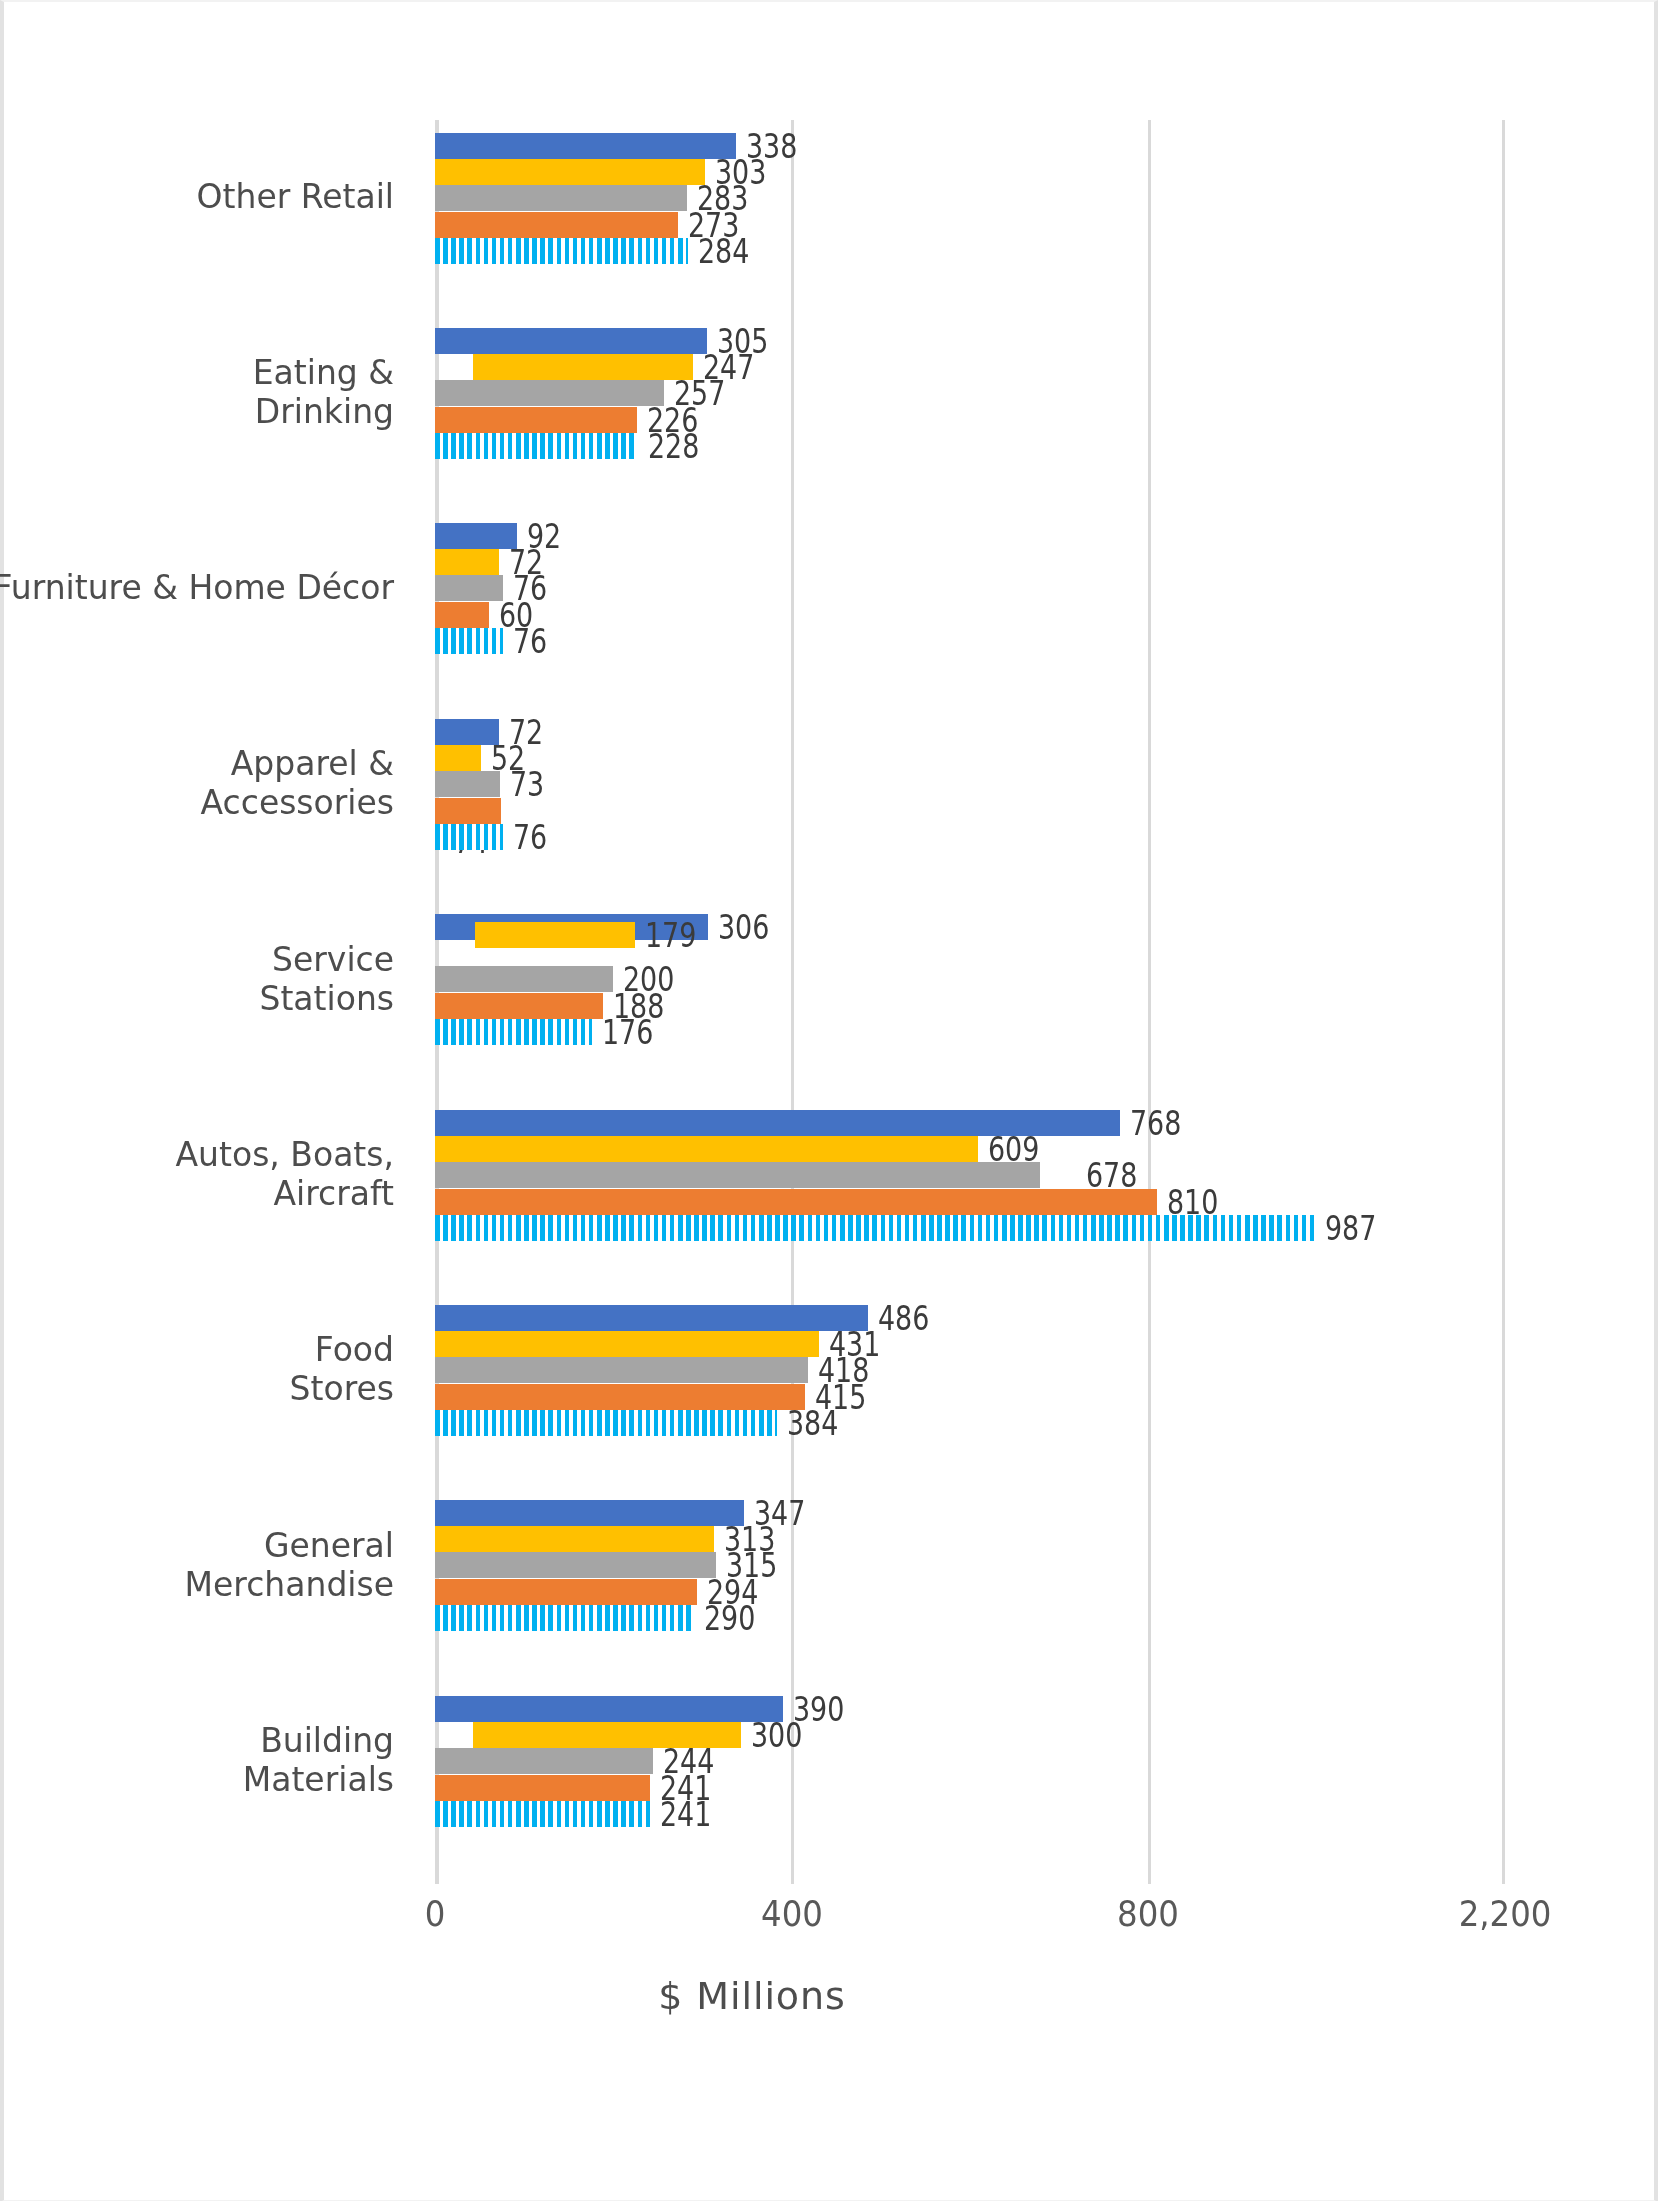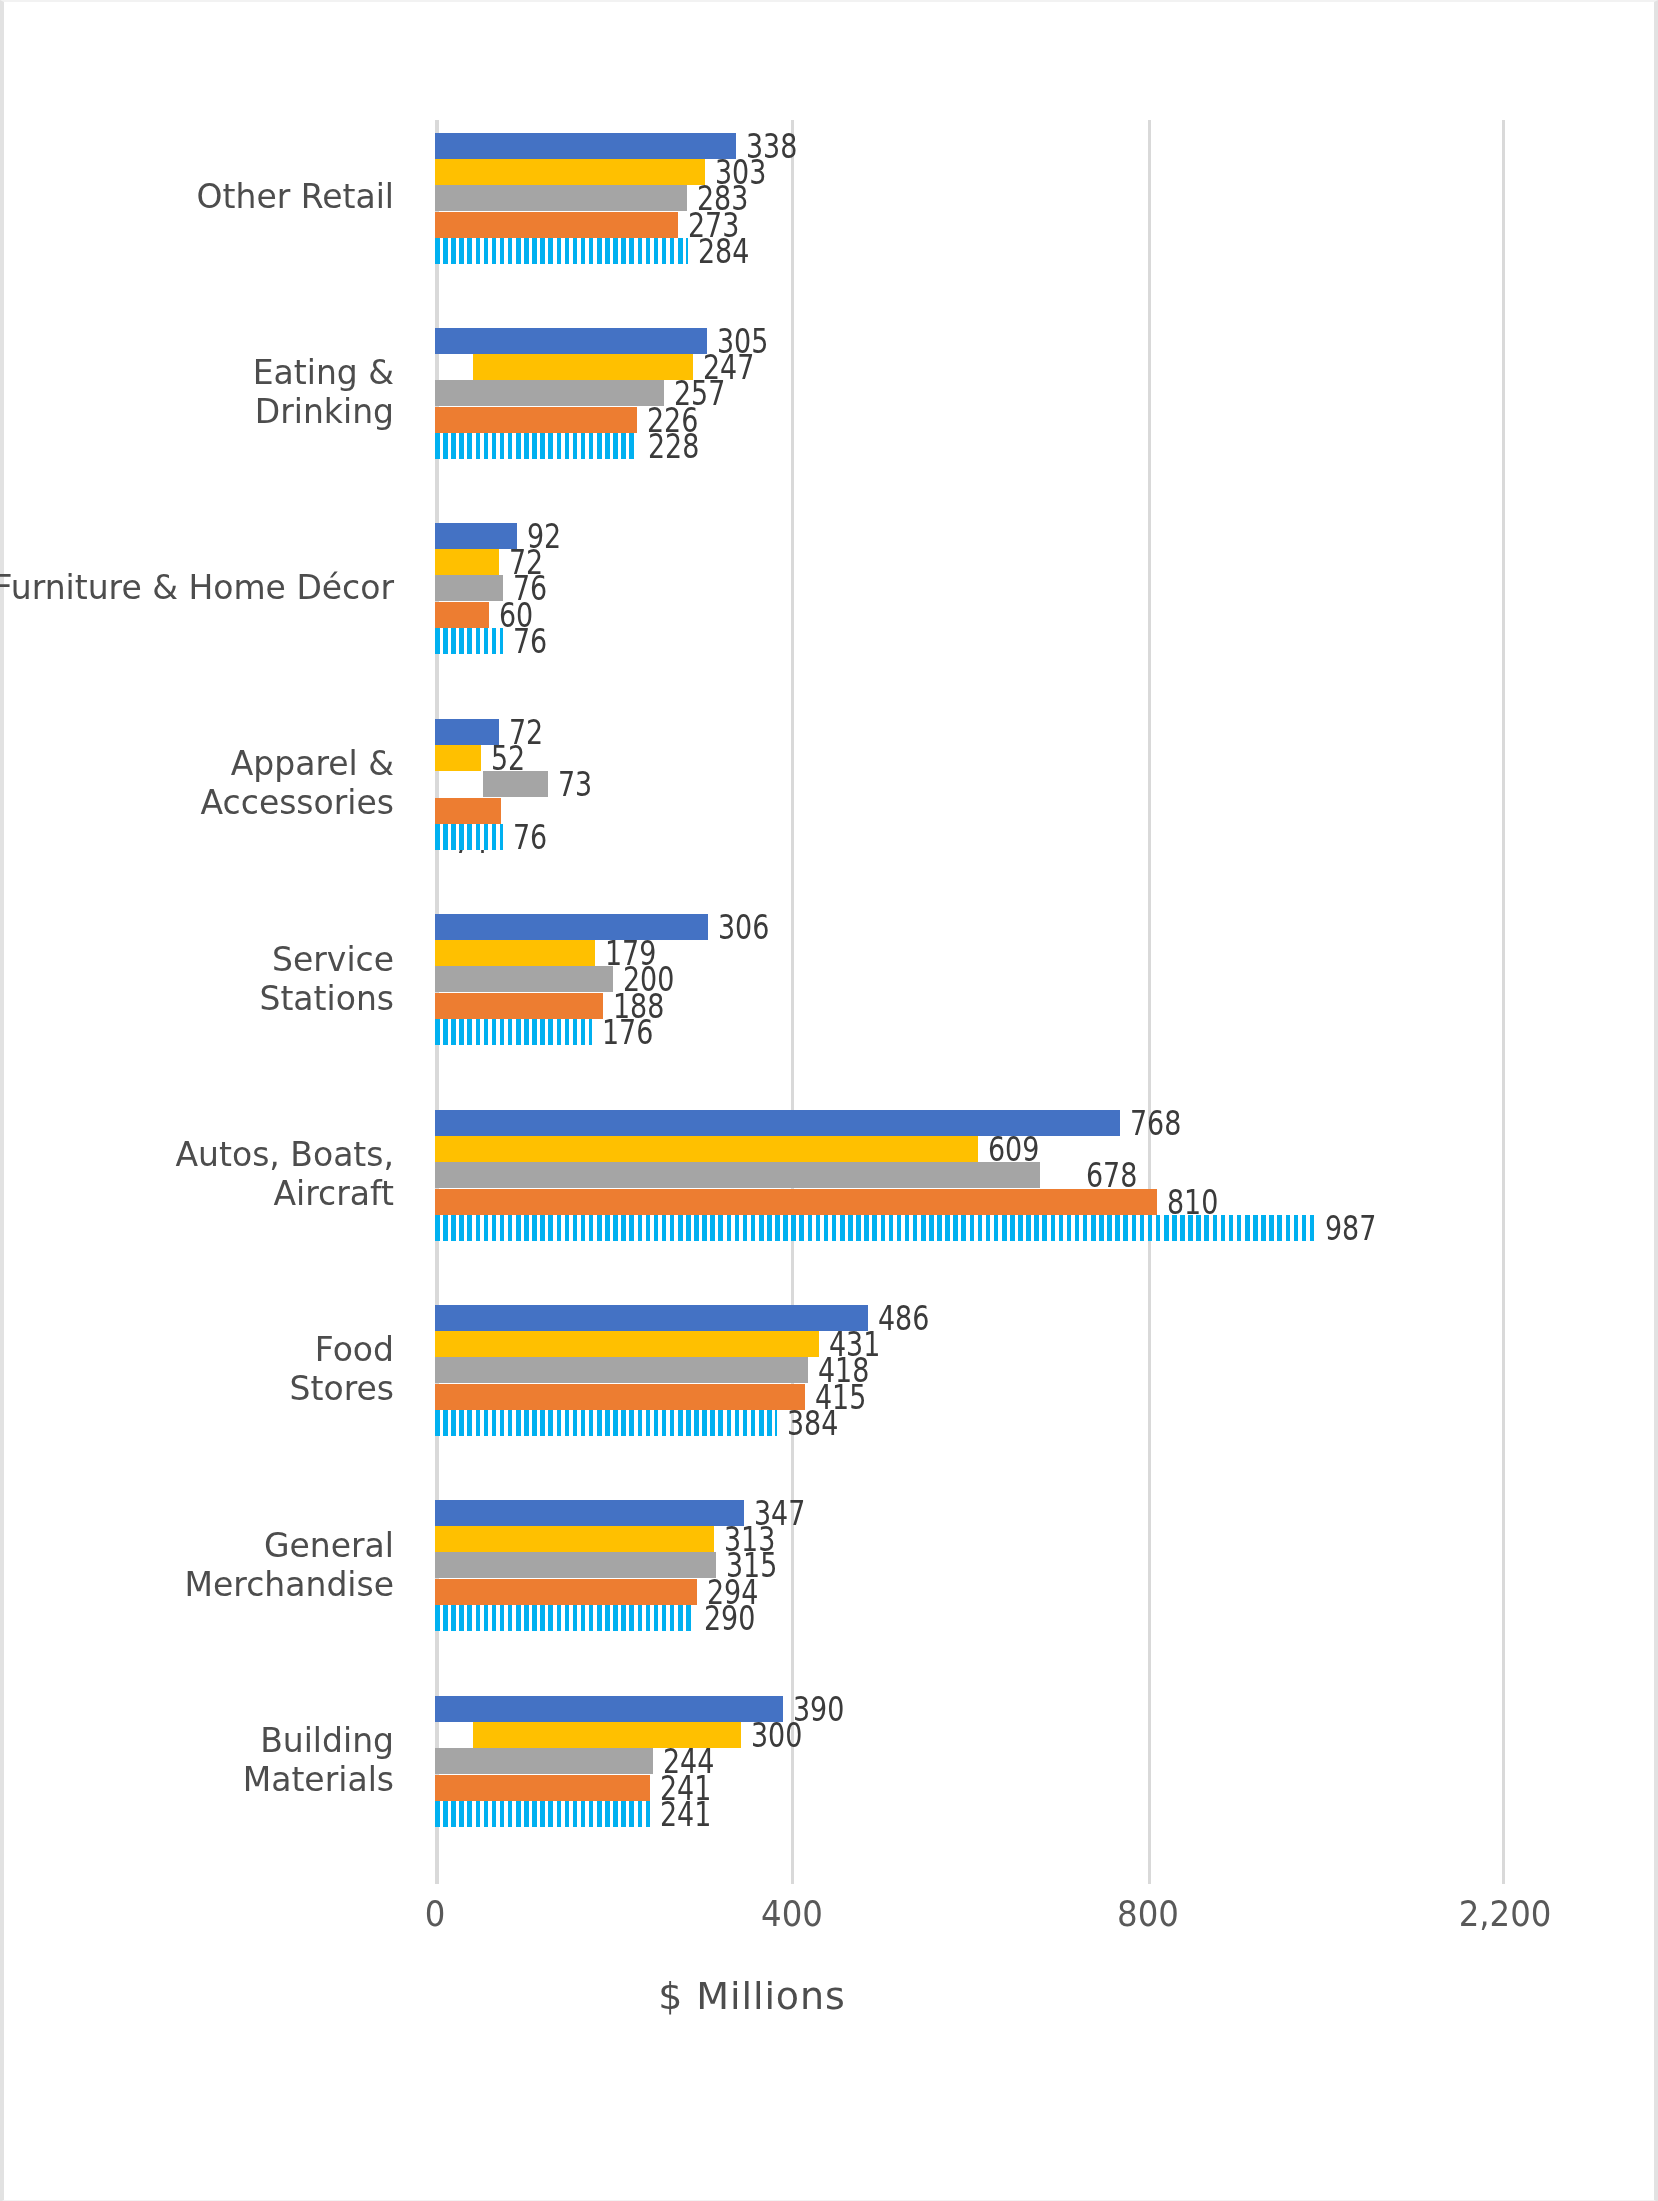--- a/index.html
+++ b/index.html
@@ -212,39 +212,39 @@
         </div>
         <div class="group" style="top: 599px; height: 131px;">
           <div class="barrow" style="top: 0px;">
             <div class="bar s2021" style="width: 64px;"></div>
             <div class="dlabel">72</div>
           </div>
           <div class="barrow" style="top: 26px;">
             <div class="bar s2020" style="width: 46px;"></div>
             <div class="dlabel">52</div>
           </div>
-          <div class="barrow" style="top: 52px; padding-left: 48px;">
+          <div class="barrow" style="top: 52px;">
             <div class="bar s2019" style="width: 65px;"></div>
             <div class="dlabel">73</div>
           </div>
           <div class="barrow" style="top: 79px; flex-direction: column;">
             <div class="bar s2018" style="width: 66px;"></div>
             <div class="dlabel">74</div>
           </div>
           <div class="barrow" style="top: 105px;">
             <div class="bar s2017" style="width: 68px;"></div>
             <div class="dlabel">76</div>
           </div>
         </div>
         <div class="group" style="top: 794px; height: 131px;">
           <div class="barrow" style="top: 0px;">
             <div class="bar s2021" style="width: 273px;"></div>
             <div class="dlabel">306</div>
           </div>
-          <div class="barrow" style="top: 26px;">
+          <div class="barrow" style="top: 8px; margin-left: 40px;">
             <div class="bar s2020" style="width: 160px;"></div>
             <div class="dlabel">179</div>
           </div>
           <div class="barrow" style="top: 52px;">
             <div class="bar s2019" style="width: 178px;"></div>
             <div class="dlabel">200</div>
           </div>
           <div class="barrow" style="top: 79px;">
             <div class="bar s2018" style="width: 168px;"></div>
             <div class="dlabel">188</div>

